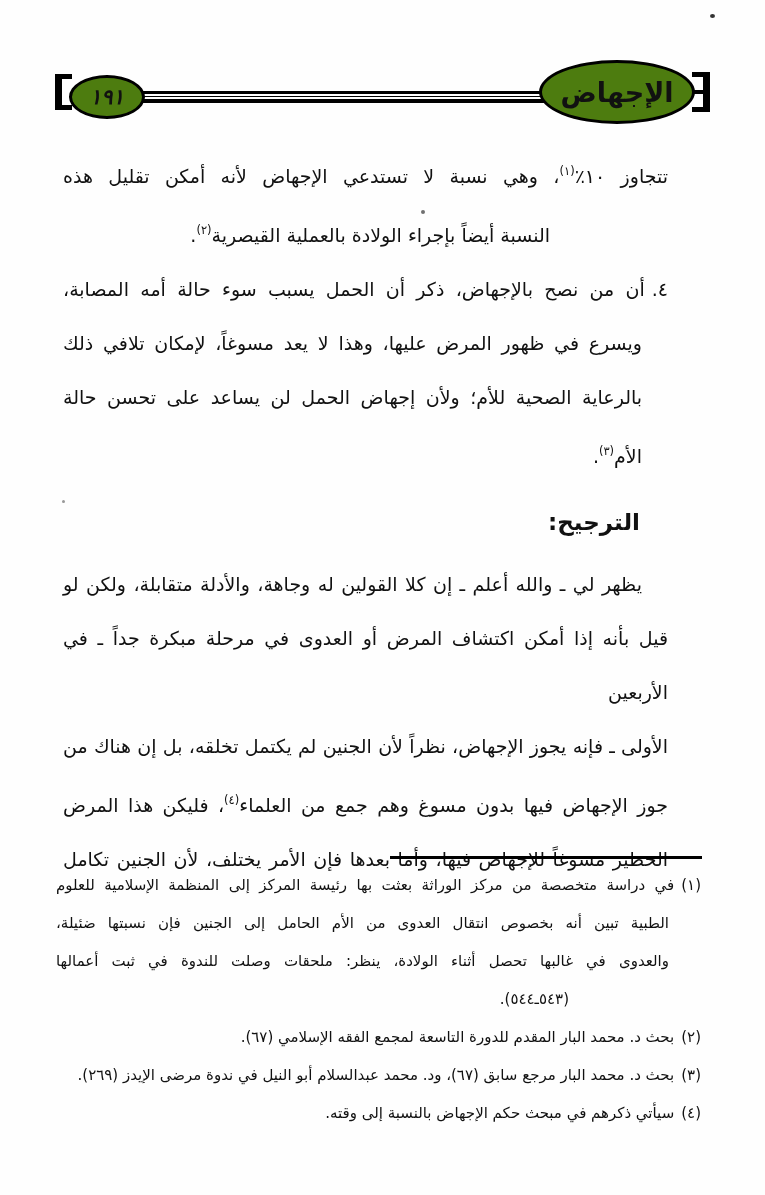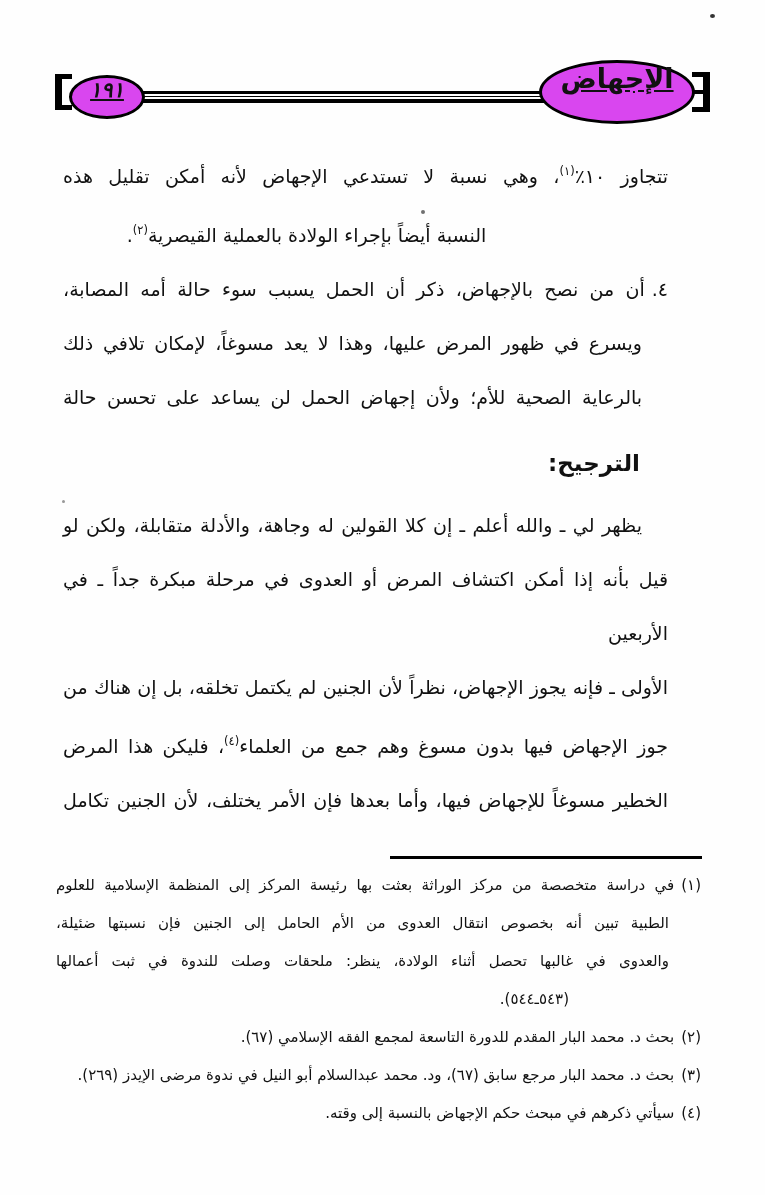--- a/index.html
+++ b/index.html
@@ -30,23 +30,23 @@
     content:"";position:absolute;top:50%;right:0;left:0;height:4px;
     margin-top:-2px;background:#000;
   }
   .cap-left{
     width:10px;height:26px;
     border-left:7px solid #000;
     border-top:5px solid #000;border-bottom:5px solid #000;
     margin-right:-3px;
   }
   .oval{
-    background:#d946ef;border:3px solid #000;border-radius:50%;
-    display:flex;align-items:flex-start;justify-content:center;
-    position:relative;z-index:2;flex:0 0 auto;text-decoration:underline;
+    background:#4d7c0f;border:3px solid #000;border-radius:50%;
+    display:flex;align-items:center;justify-content:center;
+    position:relative;z-index:2;flex:0 0 auto;
   }
   .oval-title{width:150px;height:58px;font-size:27px;font-weight:bold;}
   .oval-page{width:70px;height:38px;font-size:21px;font-style:italic;font-weight:bold;letter-spacing:2px;margin-top:10px;}
   .rule{
     flex:1 1 auto;height:12px;z-index:1;margin:10px -8px 0 -8px;
     background:linear-gradient(to bottom,
       #000 0px,#000 3px,
       transparent 3px,transparent 5px,
       #000 5px,#000 6px,
       transparent 6px,transparent 8px,
@@ -57,21 +57,21 @@
     position:absolute;top:144px;right:97px;left:63px;
     font-size:19px;
   }
   .jline{
     white-space:normal;
     text-align:justify;
     -moz-text-align-last:justify;
     text-align-last:justify;
     line-height:54px;
   }
-  .eline{text-align:center;line-height:54px;}
+  .eline{text-align:right;line-height:54px;}
   .indent1{padding-right:26px;}
   .p1-last{padding-right:118px;}
   .p2-first{padding-right:26px;}
   .sup{font-size:11.5px;vertical-align:8px;letter-spacing:0;}
   .marker{margin-left:7px;}
   .section-heading{
     font-size:23px;font-weight:bold;
     text-align:right;padding-right:28px;
     line-height:54px;margin:12px 0 8px 0;
   }
@@ -116,20 +116,21 @@
   </div>
 
   <div class="text-block">
 
     <div class="jline"><span>تتجاوز ١٠٪</span><span class="sup">(١)</span><span>، وهي نسبة لا تستدعي الإجهاض لأنه أمكن تقليل هذه</span></div>
     <div class="eline p1-last"><span>النسبة أيضاً بإجراء الولادة بالعملية القيصرية</span><span class="sup">(٢)</span><span>.</span></div>
 
     <div class="jline"><span class="marker">٤.</span><span>أن من نصح بالإجهاض، ذكر أن الحمل يسبب سوء حالة أمه المصابة،</span></div>
     <div class="jline indent1"><span>ويسرع في ظهور المرض عليها، وهذا لا يعد مسوغاً، لإمكان تلافي ذلك</span></div>
     <div class="jline indent1"><span>بالرعاية الصحية للأم؛ ولأن إجهاض الحمل لن يساعد على تحسن حالة</span></div>
+    <div class="eline indent1"><span>الأم</span><span class="sup">(٣)</span><span>.</span></div>
 
     <div class="section-heading">الترجيح:</div>
 
     <div class="jline p2-first"><span>يظهر لي ـ والله أعلم ـ إن كلا القولين له وجاهة، والأدلة متقابلة، ولكن لو</span></div>
     <div class="jline"><span>قيل بأنه إذا أمكن اكتشاف المرض أو العدوى في مرحلة مبكرة جداً ـ في الأربعين</span></div>
     <div class="jline"><span>الأولى ـ فإنه يجوز الإجهاض، نظراً لأن الجنين لم يكتمل تخلقه، بل إن هناك من</span></div>
     <div class="jline"><span>جوز الإجهاض فيها بدون مسوغ وهم جمع من العلماء</span><span class="sup">(٤)</span><span>، فليكن هذا المرض</span></div>
     <div class="jline"><span>الخطير مسوغاً للإجهاض فيها، وأما بعدها فإن الأمر يختلف، لأن الجنين تكامل</span></div>
   </div>
 

